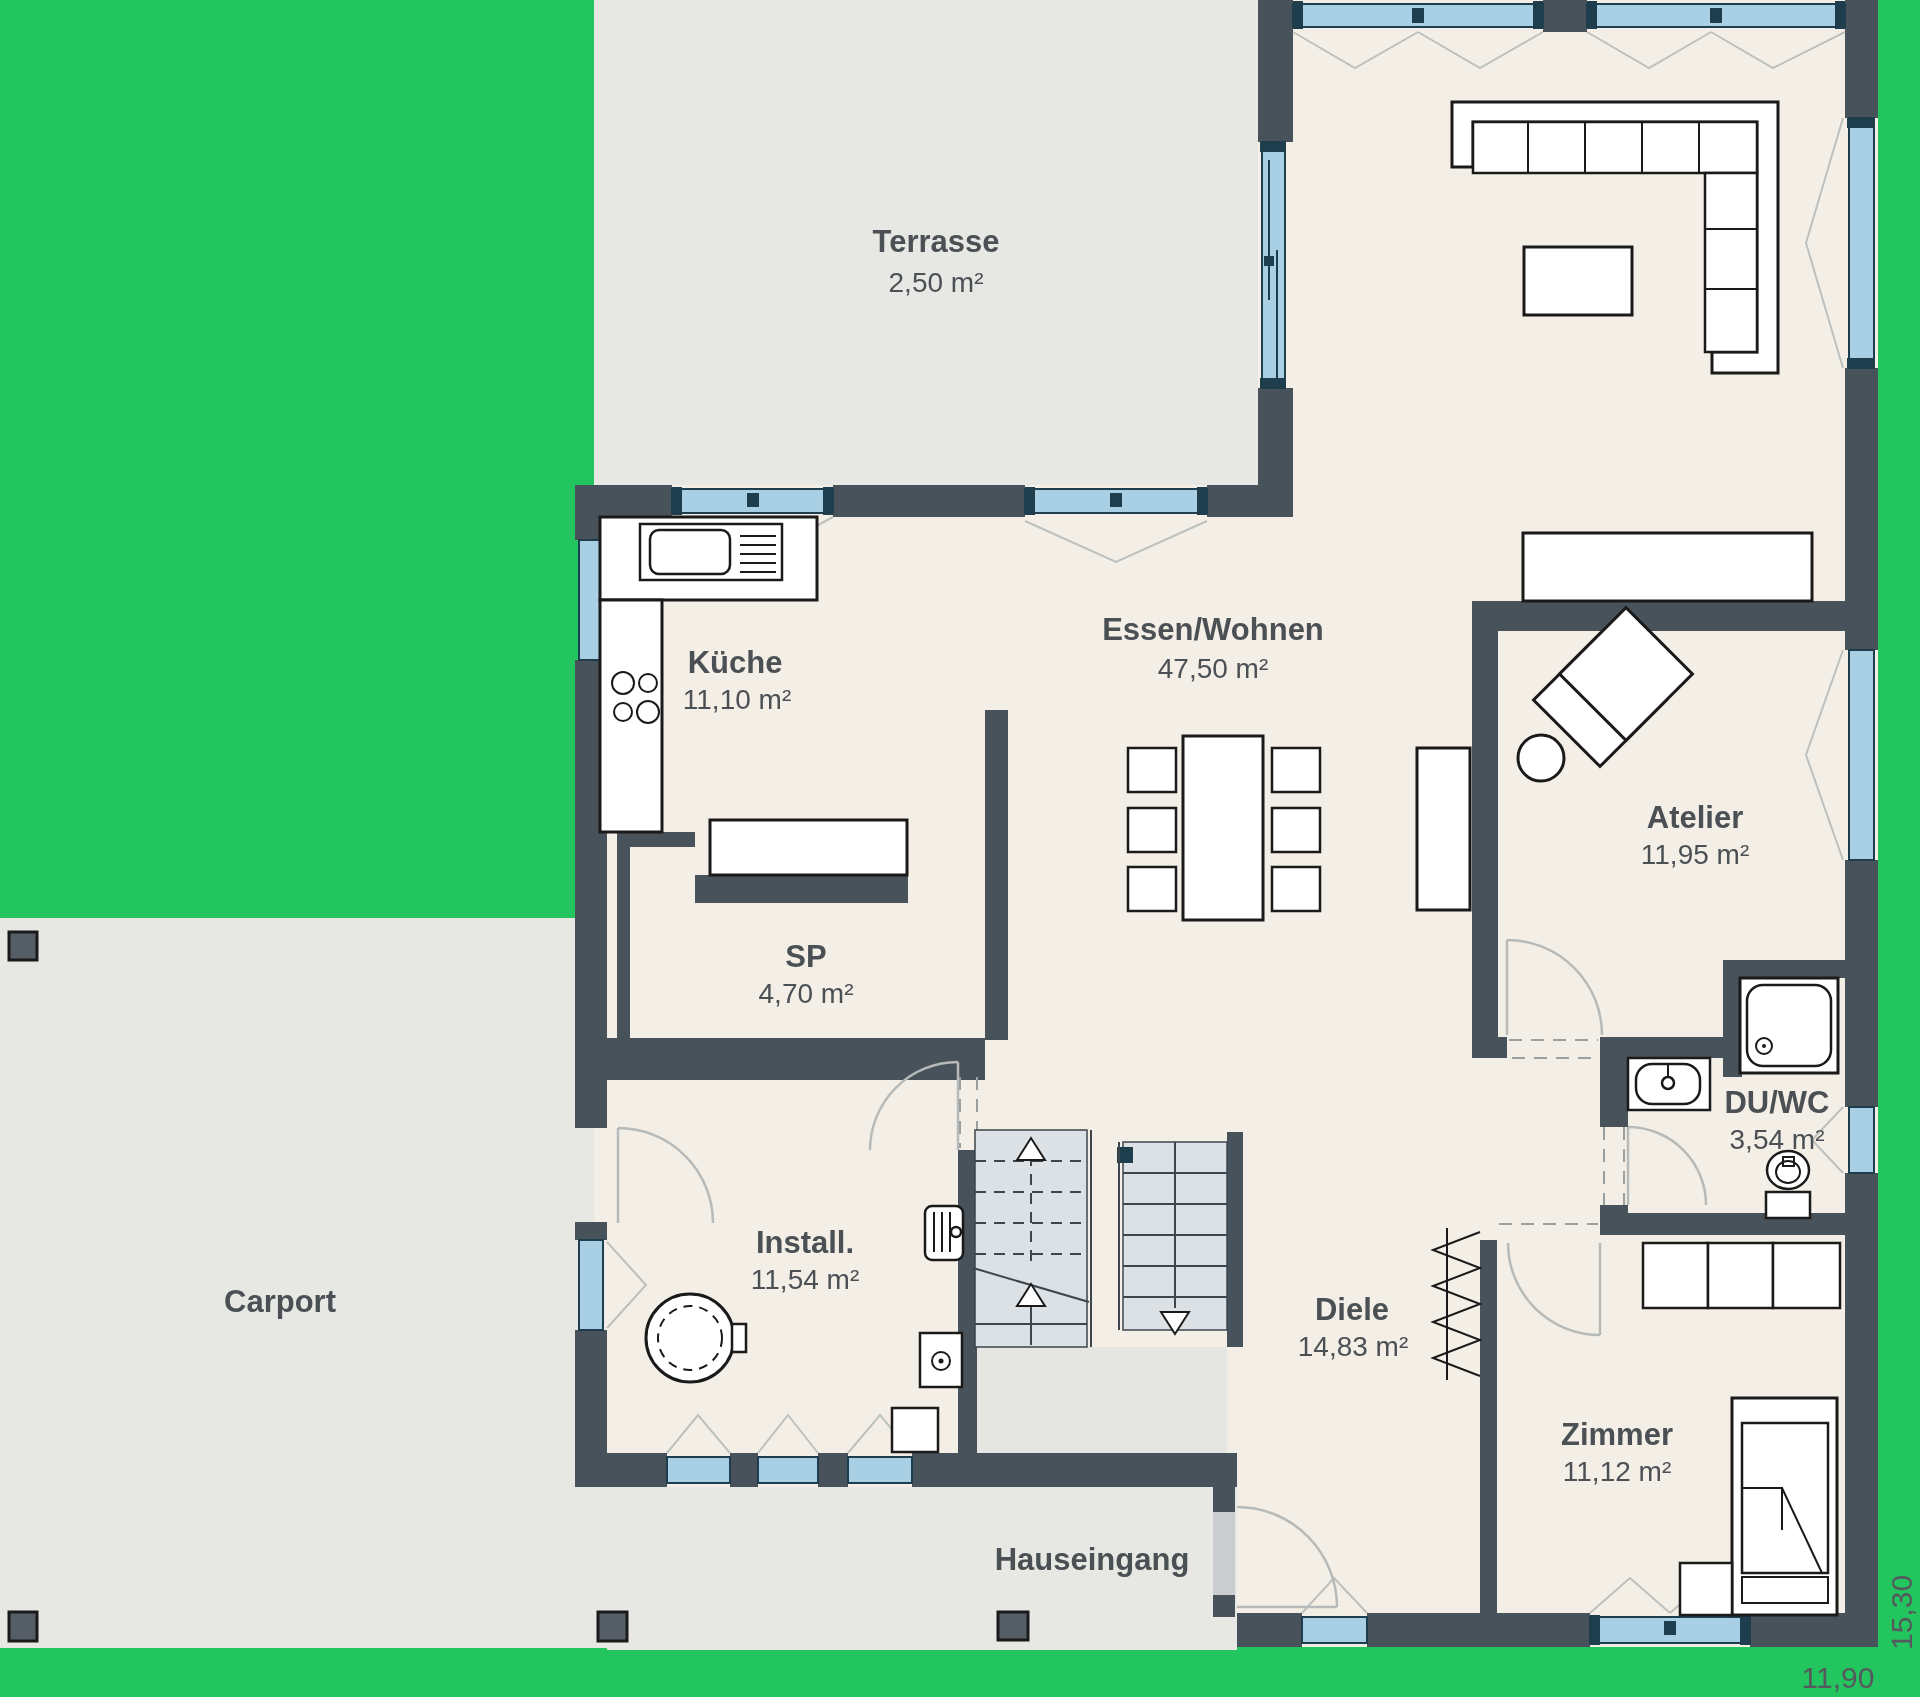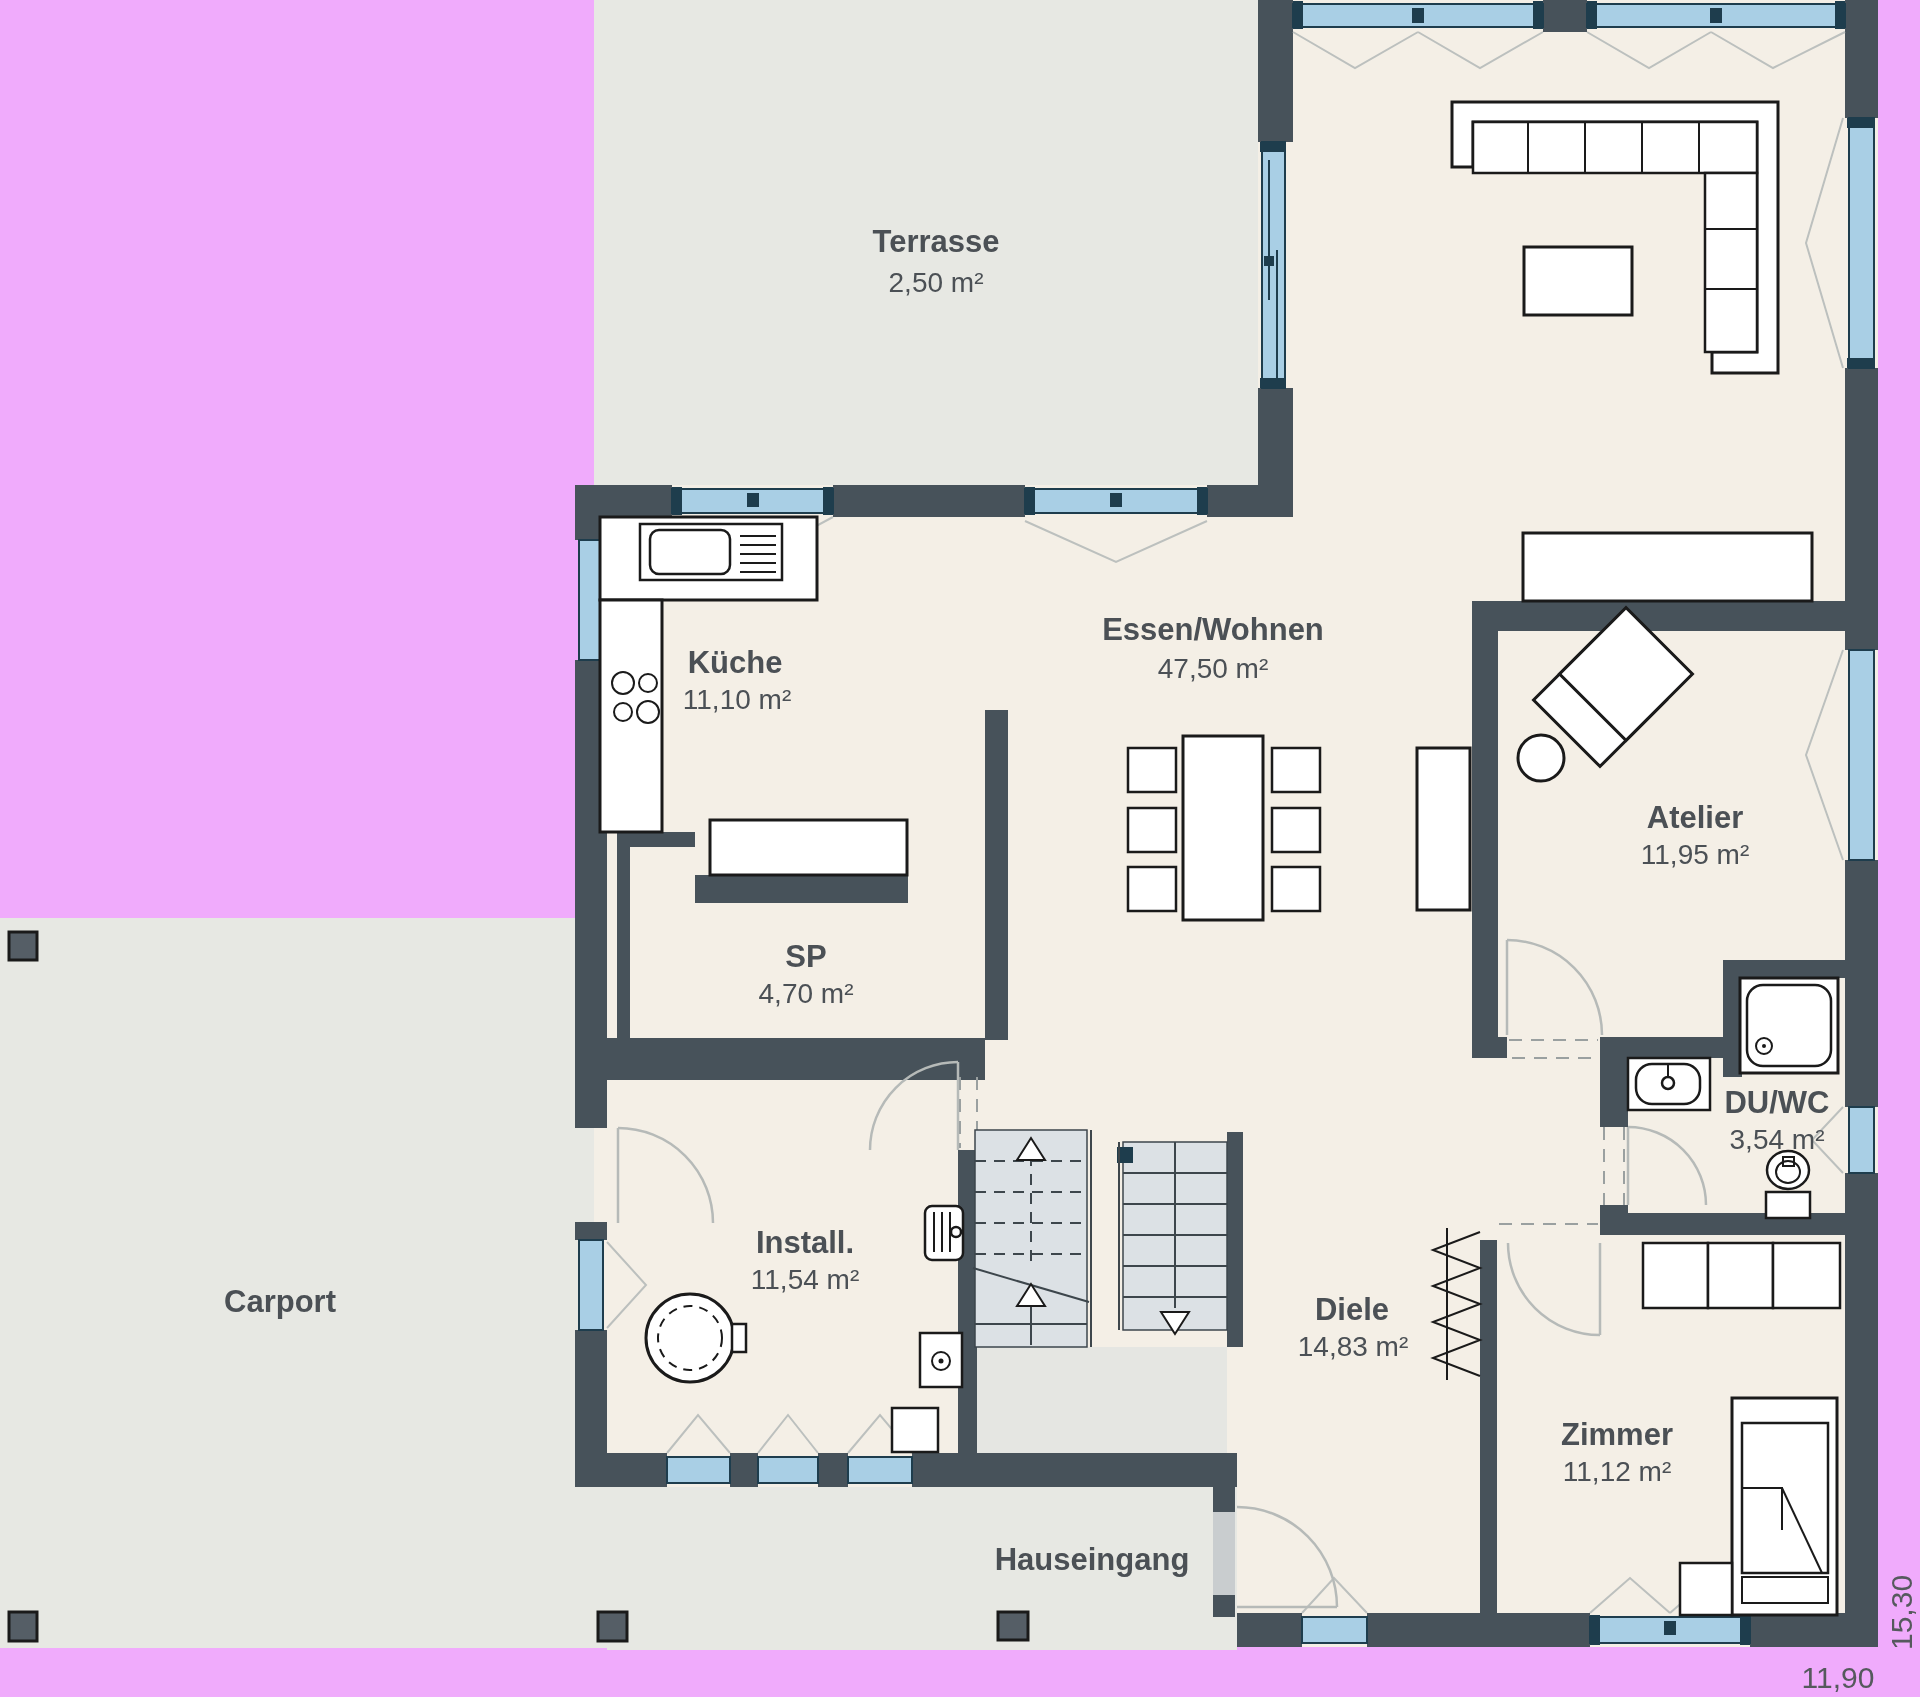--- a/index.html
+++ b/index.html
@@ -1,16 +1,16 @@
 <!DOCTYPE html>
 <html><head>
 <meta charset="utf-8">
 <style>
   html,body{margin:0;padding:0;background:#ffffff;}
-  .stage{width:1920px;height:1697px;position:relative;background:#f0abfc;}
+  .stage{width:1920px;height:1697px;position:relative;background:#22c55e;}
   svg{display:block;}
   .wall{fill:#47525A;}
   .outdoor{fill:#E7E8E3;}
   .floor{fill:#F4EFE6;}
   .substair{fill:#E5E6E2;}
   .stair{fill:#DCE1E5;stroke:#3D464C;stroke-width:1.5;}
   .win{fill:#A9CFE5;stroke:#1E3D4D;stroke-width:2;}
   .post{fill:#1E3D4D;}
   .glaz{fill:#C9CDCF;}
   .furn{fill:#ffffff;stroke:#1A1A1A;stroke-width:3;}

